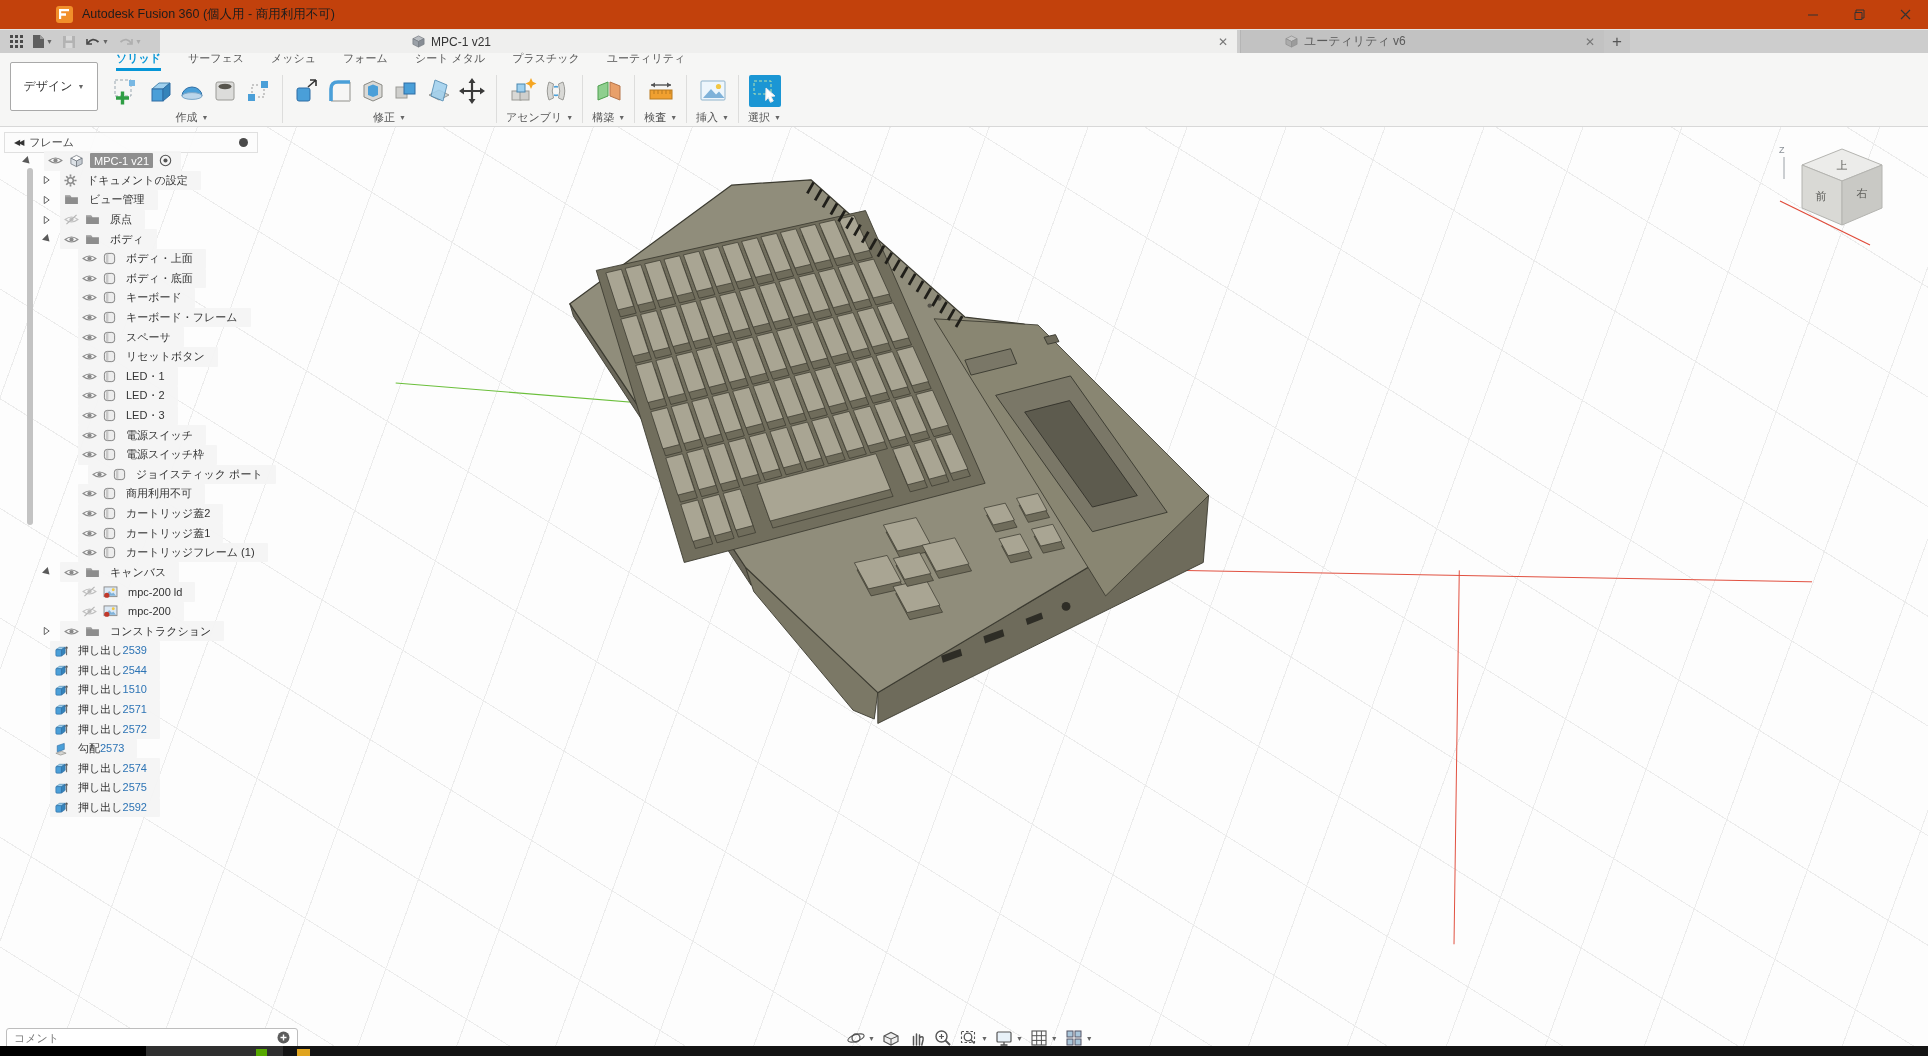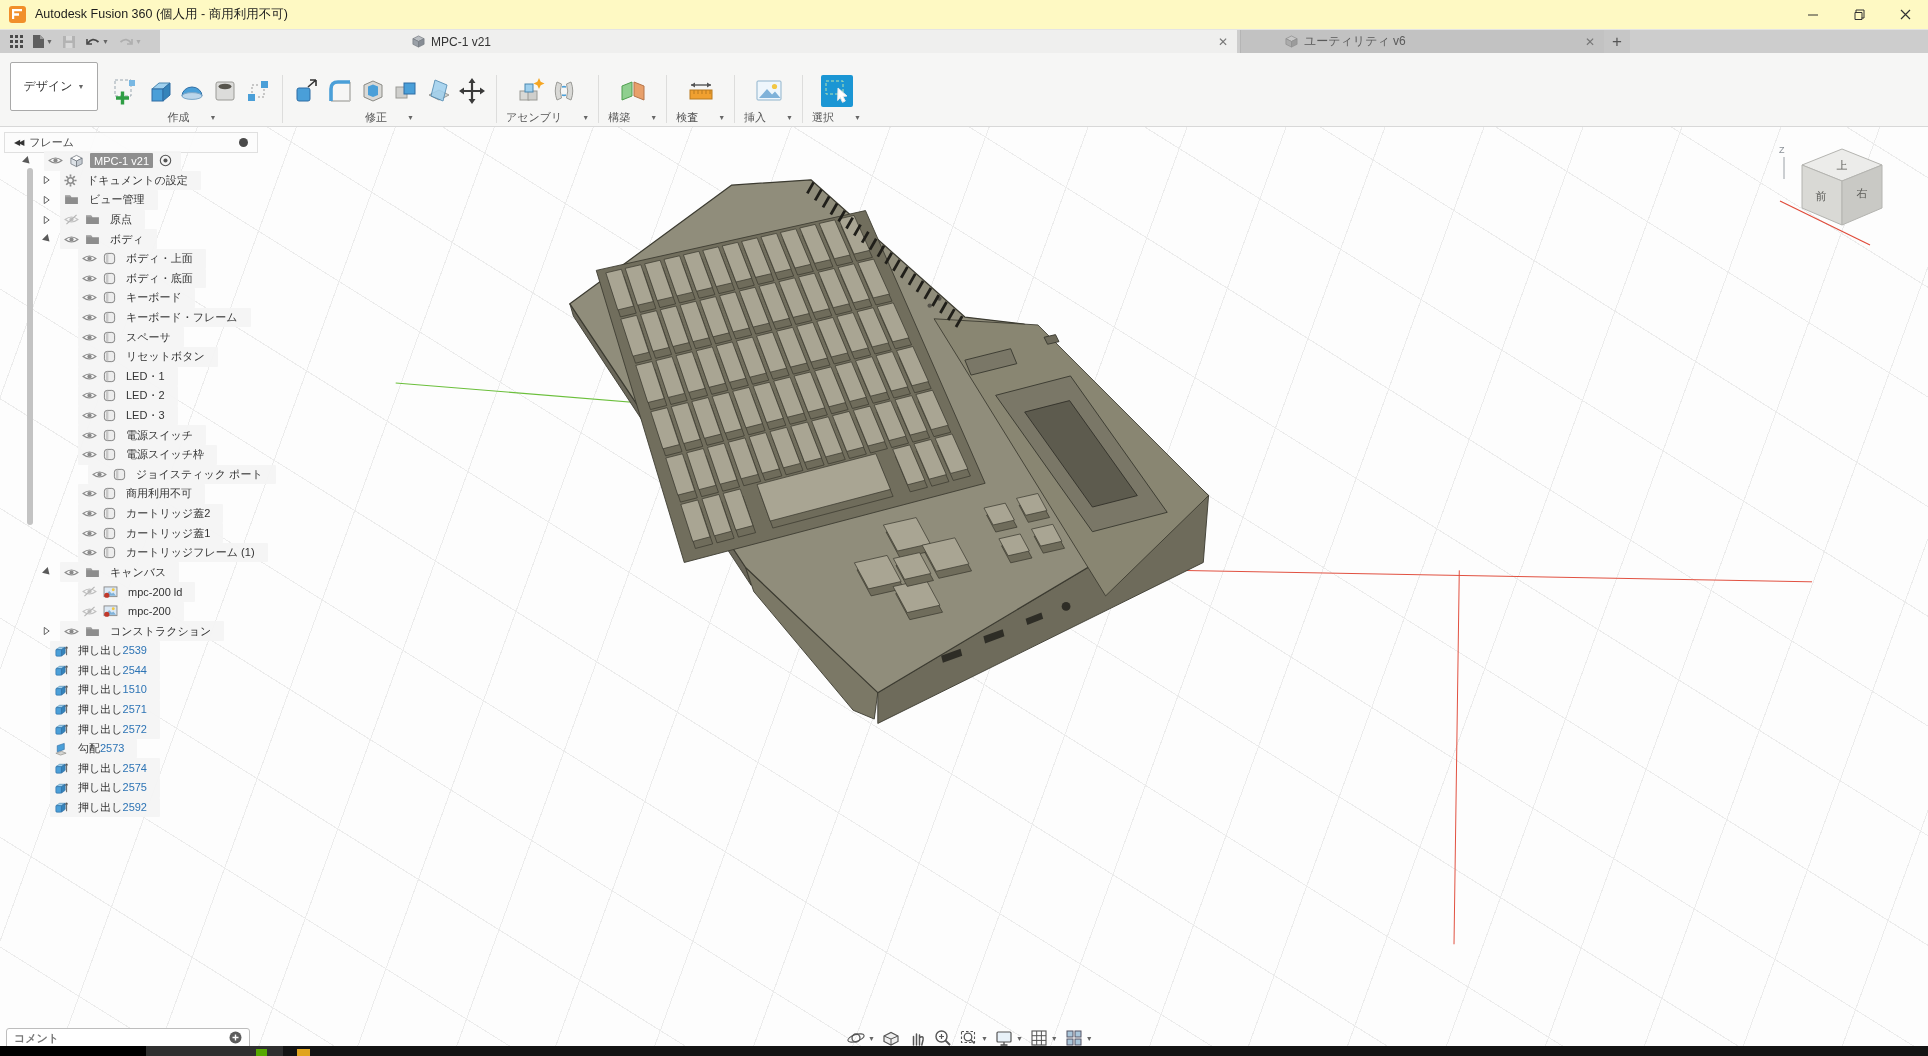--- a/index.html
+++ b/index.html
@@ -1,21 +1,21 @@
 <!DOCTYPE html>
 <html><head>
 <meta charset="utf-8">
 <style>
   html,body{margin:0;padding:0;}
   body{width:1928px;height:1056px;overflow:hidden;position:relative;
        font-family:"Liberation Sans","DejaVu Sans",sans-serif;background:#fff;
        -webkit-font-smoothing:antialiased;}
   
-  .titlebar{position:absolute;top:0;left:0;width:100%;height:30px;background:#fef9c3;
-            border-bottom:1px solid #e4e4e4;display:flex;align-items:center;box-sizing:border-box;}
+  .titlebar{position:absolute;top:0;left:0;width:100%;height:30px;background:#c2410c;
+            border-bottom:1px solid #e4e4e4;display:flex;align-items:center;box-sizing:border-box;padding-left:47px;}
   .fusion-logo{width:17px;height:17px;margin-left:9px;border-radius:3px;background:#f18f2a;
                display:flex;align-items:center;justify-content:center;}
   .fusion-logo svg{display:block;}
   .win-title{font-size:12.5px;color:#1d1d1d;margin-left:9px;}
   .win-controls{position:absolute;right:0;top:0;height:29px;display:flex;}
   .wc{width:46px;height:29px;display:flex;align-items:center;justify-content:center;color:#333;}
   
   .tabrow{position:absolute;top:30px;left:0;width:100%;height:23px;background:#cdcdcd;}
   .qat{position:absolute;left:0;top:0;width:160px;height:23px;display:flex;align-items:center;
        padding-left:7px;box-sizing:border-box;gap:3px;}
@@ -38,21 +38,21 @@
   .design-box{position:absolute;left:10px;top:9px;width:86px;height:47px;background:#fff;border:1px solid #a9a9a9;
               border-radius:2px;display:flex;align-items:center;justify-content:center;gap:5px;font-size:12px;color:#333;}
   .ribbon-tabs{position:absolute;left:116px;top:1px;height:17px;display:flex;gap:27px;align-items:flex-end;font-size:11px;color:#555;}
   .rtab{padding-bottom:2px;border-bottom:3px solid transparent;white-space:nowrap;}
   .rtab.active{color:#0696d7;font-weight:bold;border-bottom-color:#0696d7;}
   .ribbon-groups{position:absolute;left:102px;top:19px;height:54px;display:flex;align-items:stretch;}
   .rgroup{display:flex;flex-direction:column;align-items:center;padding:0 9px;}
   .ricons{display:flex;align-items:center;gap:3px;height:38px;}
   .ricon{width:30px;height:30px;display:flex;align-items:center;justify-content:center;}
   .ricon.select-tile{background:#1b96d4;border-radius:2px;width:32px;height:32px;}
-  .rlabel{font-size:11px;color:#555;display:flex;gap:20px;align-items:center;height:15px;white-space:nowrap;}
+  .rlabel{font-size:11px;color:#555;display:flex;gap:4px;align-items:center;height:15px;white-space:nowrap;}
   .rdivider{width:1px;background:#dddddc;margin:3px 0;}
   
   .canvas{position:absolute;top:127px;left:0;width:1928px;height:929px;background-color:#fdfdfd;
     background-image:
       repeating-linear-gradient(110deg, rgba(0,0,0,0) 0px, rgba(0,0,0,0) 92px, #ececec 92px, #ececec 93px),
       repeating-linear-gradient(32deg,  rgba(0,0,0,0) 0px, rgba(0,0,0,0) 92px, #ececec 92px, #ececec 93px);}
   #scene{position:absolute;top:0;left:0;}
   
   .browser-panel{position:absolute;left:4px;top:5px;width:254px;}
   .bp-header{height:21px;background:rgba(252,252,252,.95);border:1px solid #e0e0e0;display:flex;align-items:center;
@@ -61,22 +61,22 @@
   .bp-dot{margin-left:auto;width:9px;height:9px;border-radius:50%;background:#4a4a4a;}
   .scrollbar{position:absolute;left:27px;top:41px;width:6px;height:357px;background:#c3c3c3;border-radius:3px;}
   #tree{position:absolute;left:0;top:19px;width:254px;}
   .trow{height:19.6px;position:relative;font-size:11px;color:#333;white-space:nowrap;}
   .trow .tri,.trow .rowbg{position:absolute;top:0;height:100%;display:flex;align-items:center;}
   .rowbg{background:rgba(244,244,244,.92);padding:0 9px 0 4px;gap:6px;border-radius:1px;}
   .tlabel{padding:1.5px 4px;border-radius:1px;}
   .tlabel.sel{background:#8f8f8f;color:#fff;}
   .featnum{color:#2d74b5;}
   
-  .comment-bar{position:absolute;left:6px;top:901px;width:244px;height:21px;background:#fff;border:1px solid #bdbdbd;
-               border-radius:3px;display:flex;align-items:center;box-sizing:border-box;font-size:11px;color:#777;padding:0 7px;font-weight:bold;}
+  .comment-bar{position:absolute;left:6px;top:901px;width:292px;height:21px;background:#fff;border:1px solid #bdbdbd;
+               border-radius:3px;display:flex;align-items:center;box-sizing:border-box;font-size:11px;color:#777;padding:0 7px;}
   .comment-plus{margin-left:auto;}
   
   .navbar{position:absolute;left:846px;top:899px;height:24px;display:flex;align-items:center;gap:6px;}
   .navtool{display:flex;align-items:center;gap:2px;}
   
   .bottom-strip{position:absolute;left:0;top:919px;width:1928px;height:10px;background:#141414;}
   .bs-seg1{position:absolute;left:0;top:0;width:146px;height:10px;background:#000;}
   .bs-seg2{position:absolute;left:146px;top:0;width:137px;height:10px;background:#2f2f2f;}
   .bs-dot-green{position:absolute;left:256px;top:3px;width:11px;height:7px;background:#56a800;}
   .bs-dot-yellow{position:absolute;left:297px;top:3px;width:13px;height:7px;background:#e0a41e;}
@@ -219,20 +219,29 @@
           <path d="M0.5 12 q1.5 -5 6 -5 q4.5 0 6 5Z" fill="#c9d4e4"></path>
         </svg>
       </span>
   </div>
 </div>
 
 <div class="ribbon">
   <div class="design-box">
     <span>デザイン</span>
     <span class="caret">▼</span>
+  </div>
+  <div class="ribbon-tabs">
+    <span class="rtab active">ソリッド</span>
+    <span class="rtab">サーフェス</span>
+    <span class="rtab">メッシュ</span>
+    <span class="rtab">フォーム</span>
+    <span class="rtab">シート メタル</span>
+    <span class="rtab">プラスチック</span>
+    <span class="rtab">ユーティリティ</span>
   </div>
   <div class="ribbon-groups" id="ribbon-groups">
       <div class="rgroup">
         <div class="ricons">
           <span class="ricon">
             <svg width="28" height="28" viewBox="0 0 28 28">
               <rect x="3" y="3" width="16" height="16" fill="none" stroke="#9aa7b0" stroke-dasharray="3 2"></rect>
               <rect x="17" y="3" width="6" height="6" fill="#79b8e3"></rect>
               <path d="M4 21 h13 M10.5 14.5 v13" stroke="#2f9e44" stroke-width="3.4" fill="none"></path>
             </svg>

